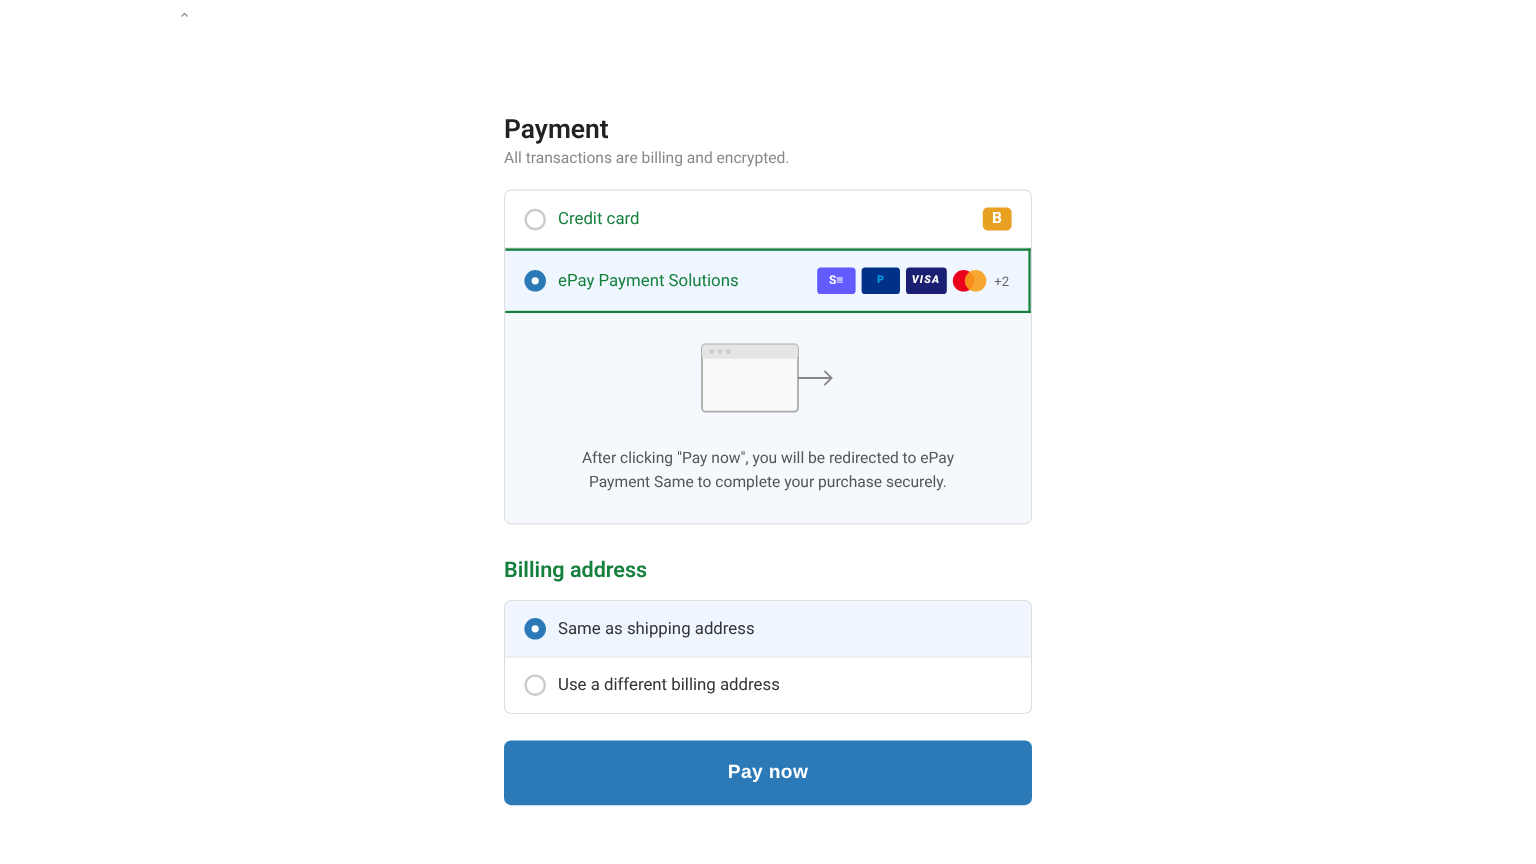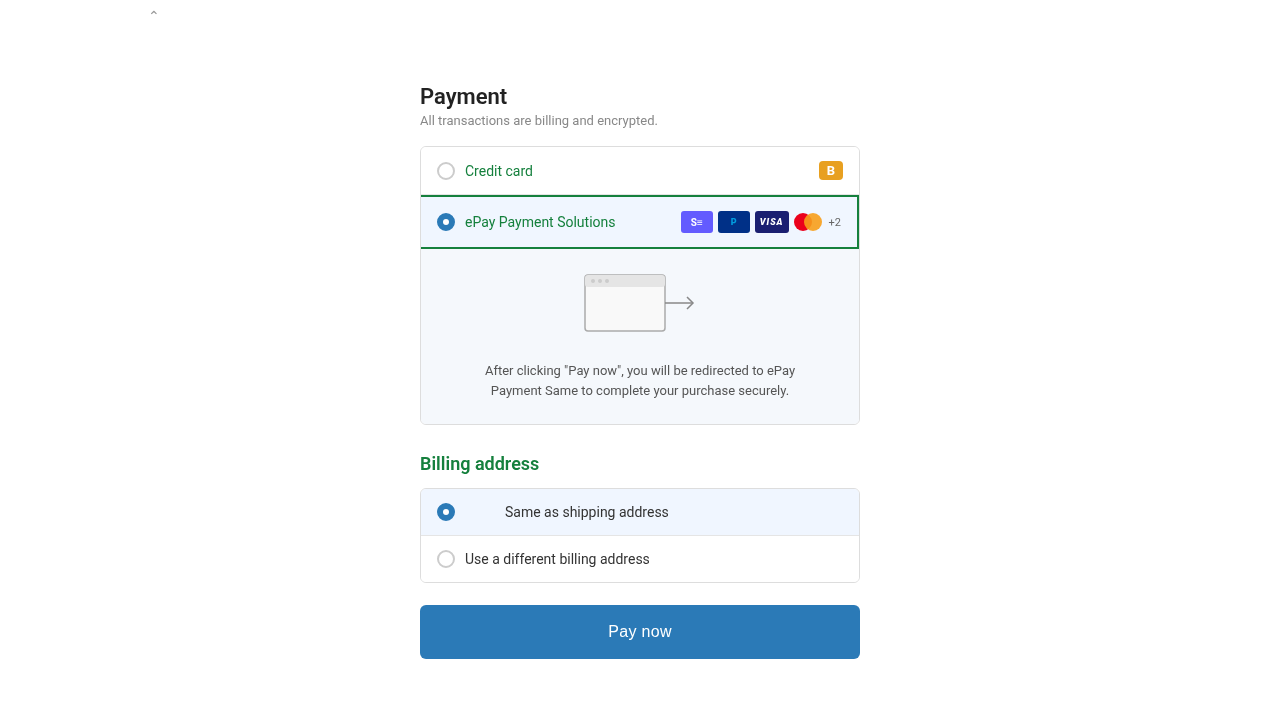--- a/index.html
+++ b/index.html
@@ -19,21 +19,21 @@
     .chevron-up {
       position: absolute;
       top: 8px;
       left: 148px;
       color: #999;
       font-size: 14px;
       cursor: pointer;
     }
     .main-content {
       max-width: 480px;
-      margin: 4px auto;
+      margin: 16px auto;
       padding: 80px 20px 40px;
     }
     .section-title {
       font-size: 22px;
       font-weight: 600;
       color: #222;
       margin-bottom: 4px;
     }
     .section-subtitle {
       font-size: 13px;
@@ -208,21 +208,20 @@
     }
     .billing-option {
       display: flex;
       align-items: center;
       padding: 14px 16px;
       cursor: pointer;
       background: #fff;
     }
     .billing-option:first-child {
       border-bottom: 1px solid #e5e5e5;
-      gap: 40px;
     }
     .billing-option.selected {
       background: #f0f6ff;
     }
     .billing-option-radio {
       width: 18px;
       height: 18px;
       border-radius: 50%;
       border: 2px solid #ccc;
       margin-right: 10px;
@@ -248,21 +247,21 @@
     }
     
     .pay-now-btn {
       width: 100%;
       padding: 18px;
       background: #2b7ab7;
       color: #fff;
       border: none;
       border-radius: 6px;
       font-size: 16px;
-      font-weight: 400;
+      font-weight: 700;
       cursor: pointer;
       letter-spacing: 0.3px;
     }
     
     .epay-selected-border {
       border: 2px solid #15803d;
       border-radius: 0;
     }
   </style>
 </head>

